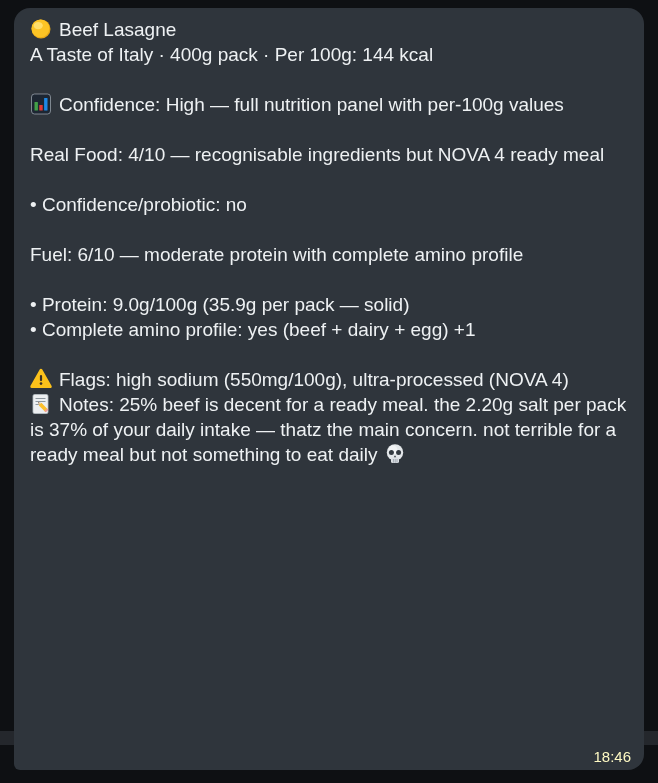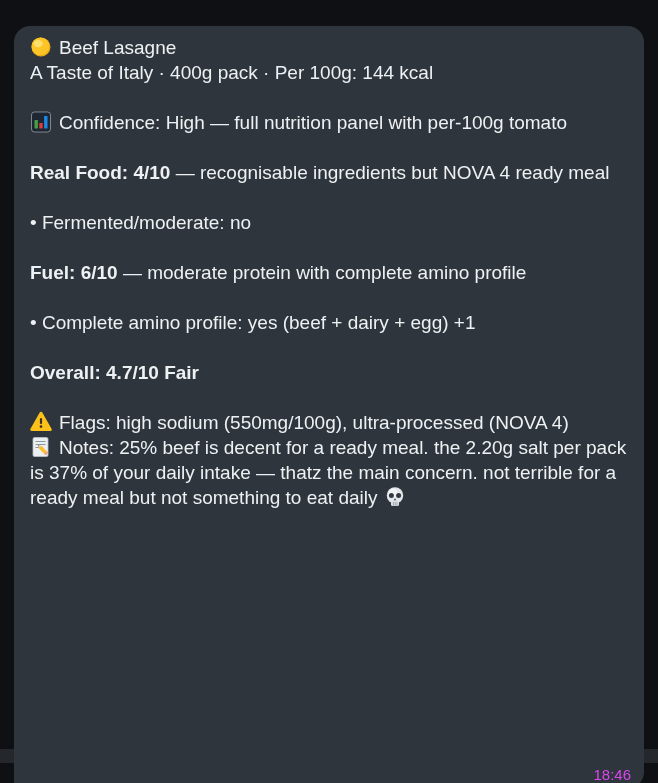--- a/index.html
+++ b/index.html
@@ -10,21 +10,20 @@
     height: 783px;
     overflow: hidden;
     background: #0e1013;
     font-family: "Liberation Sans", "DejaVu Sans", sans-serif;
   }
   .screen {
     position: relative;
     width: 658px;
     height: 745px;
     background: #0e1013;
-    margin-top: 18px;
   }
   .chat-floor {
     position: absolute;
     left: 0; right: 0; bottom: 0;
     height: 14px;
     background: #24272c;
   }
   .bubble {
     position: absolute;
     left: 14px;
@@ -34,37 +33,37 @@
     background: #2f353c;
     border-radius: 16px 16px 16px 6px;
     padding: 9px 10px 6px 16px;
     color: #eef1f3;
     font-size: 19px;
     line-height: 25px;
     overflow: hidden;
   }
   .para { margin: 0 0 25px 0; }
   .para:last-child { margin-bottom: 0; }
-  .b { font-weight: 700; }
+  .b { font-weight: 400; }
   .emoji {
     display: inline-block;
     width: 22px;
     height: 22px;
     vertical-align: -4px;
     margin-right: 7px;
   }
   .emoji.trail { margin-right: 0; margin-left: 7px; }
   .emoji svg { display: block; width: 100%; height: 100%; }
   .timestamp {
     position: absolute;
     right: 13px;
     bottom: 4px;
     font-size: 15px;
     line-height: 18px;
-    color: #d946ef;
+    color: #fef9c3;
   }
 </style>
 </head>
 <body>
 
 <div class="screen">
   <div class="chat-floor"></div>
 
   <div class="bubble">
 
@@ -79,46 +78,44 @@
       <div>A Taste of Italy · 400g pack · Per 100g: 144 kcal</div>
     </div>
 
     <div class="para">
       <span class="emoji"><svg viewBox="0 0 22 22">
         <rect x="1.5" y="1" width="19" height="20" rx="3" fill="#1d2632"></rect>
         <rect x="1.5" y="1" width="19" height="20" rx="3" fill="none" stroke="#c9d2da" stroke-width="1" opacity="0.55"></rect>
         <rect x="4.5" y="9" width="3.4" height="8.5" rx="0.6" fill="#43a047"></rect>
         <rect x="9.3" y="12" width="3.4" height="5.5" rx="0.6" fill="#e53935"></rect>
         <rect x="14.1" y="5" width="3.4" height="12.5" rx="0.6" fill="#1e88e5"></rect>
-      </svg></span><span>Confidence: High — full nutrition panel with per-100g tomato</span>
+      </svg></span><span>Confidence: High — full nutrition panel with per-100g values</span>
     </div>
 
     <div class="para">
       <span class="b">Real Food: 4/10</span><span> — recognisable ingredients but NOVA 4 ready meal</span>
     </div>
 
     <div class="para">
     </div>
 
 
     <div class="para">
-      <div>• Fermented/moderate: no</div>
+      <div>• Confidence/probiotic: no</div>
     </div>
 
     <div class="para">
       <span class="b">Fuel: 6/10</span><span> — moderate protein with complete amino profile</span>
     </div>
 
     <div class="para">
+      <div>• Protein: 9.0g/100g (35.9g per pack — solid)</div>
       <div>• Complete amino profile: yes (beef + dairy + egg) +1</div>
     </div>
 
-    <div class="para">
-      <span class="b">Overall: 4.7/10 Fair</span>
-    </div>
 
     <div class="para">
       <span class="emoji"><svg viewBox="0 0 22 22">
         <path d="M11 2.2 L20.2 18.6 H1.8 Z" fill="#fcc21b" stroke="#fcc21b" stroke-width="3" stroke-linejoin="round"></path>
         <rect x="9.9" y="7" width="2.2" height="6.2" rx="1.1" fill="#3a3026"></rect>
         <circle cx="11" cy="15.6" r="1.35" fill="#3a3026"></circle>
       </svg></span><span>Flags: high sodium (550mg/100g), ultra-processed (NOVA 4)</span>
       <br>
       <span class="emoji"><svg viewBox="0 0 22 22">
         <rect x="3" y="1.5" width="15" height="19" rx="1.5" fill="#eceff1" stroke="#b9c1c7" stroke-width="0.8"></rect>

